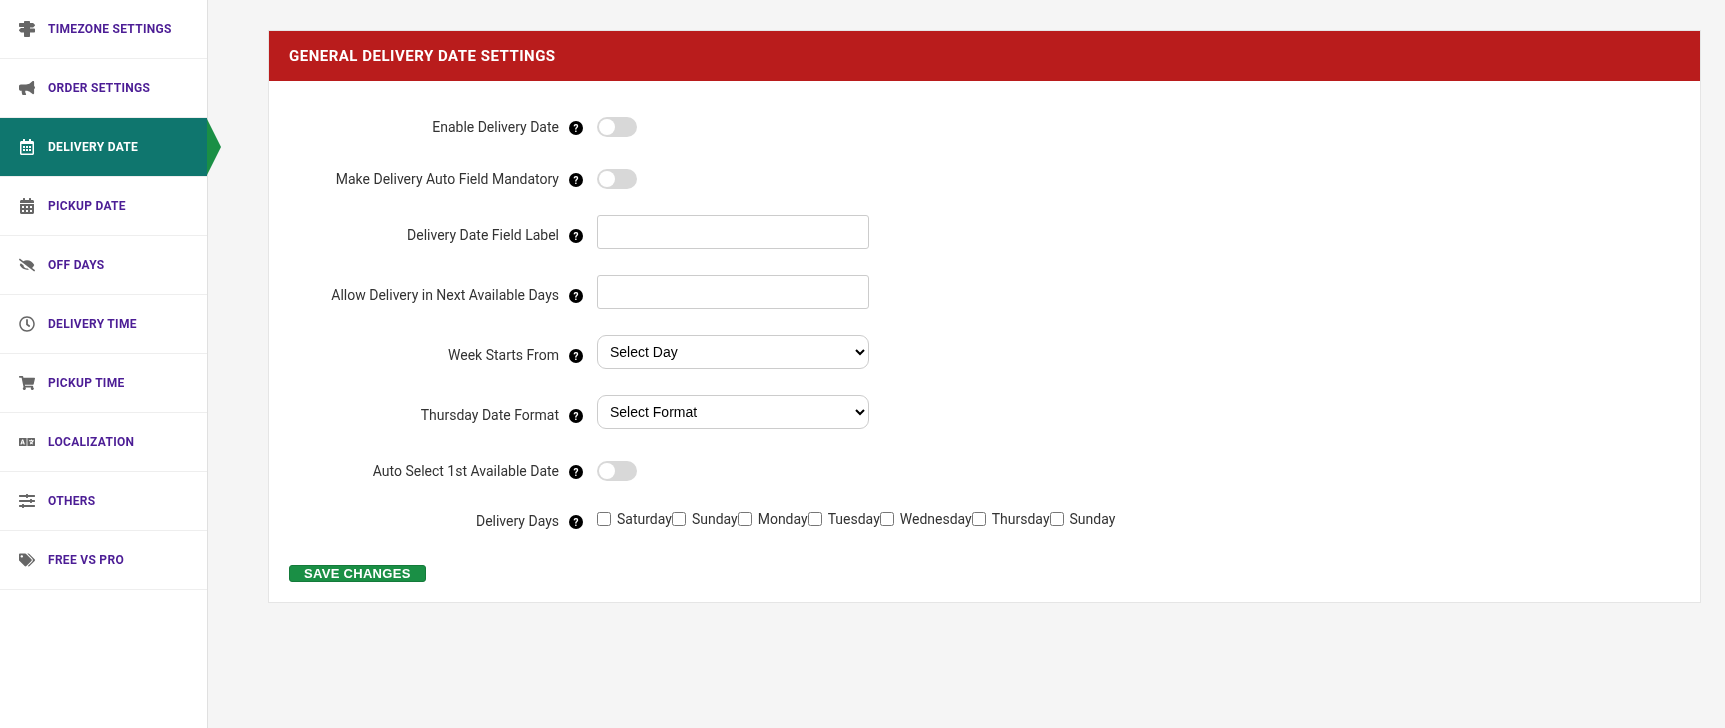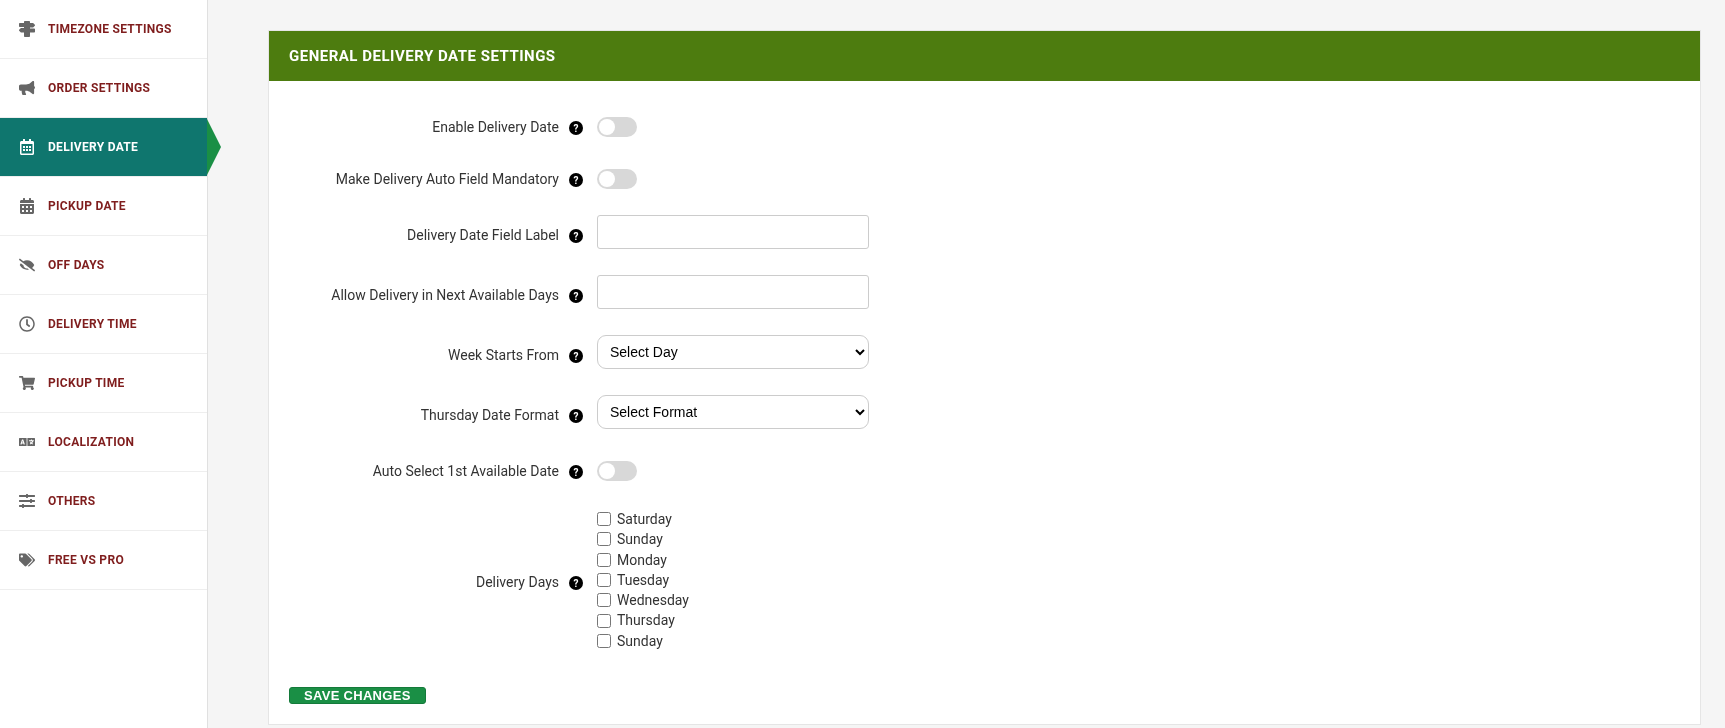--- a/index.html
+++ b/index.html
@@ -22,21 +22,21 @@
       border-right: 1px solid #e0e0e0;
     }
     .sidebar-item {
       display: flex;
       align-items: center;
       padding: 20px 18px;
       border-bottom: 1px solid #eee;
       cursor: pointer;
       font-weight: 700;
       font-size: 12px;
-      color: #7f1d1d;
+      color: #4c1d95;
       letter-spacing: 0.3px;
       position: relative;
     }
     .sidebar-item.active {
       background: #0f766e;
       color: #fff;
     }
     .sidebar-item.active::after {
       content: "";
       position: absolute;
@@ -66,21 +66,21 @@
     }
     .main {
       flex: 1;
       padding: 30px 24px 30px 60px;
     }
     .panel {
       background: #fff;
       border: 1px solid #e5e5e5;
     }
     .panel-header {
-      background: #4d7c0f;
+      background: #b91c1c;
       color: #fff;
       padding: 16px 20px;
       font-weight: 700;
       font-size: 15px;
       letter-spacing: 0.5px;
     }
     .panel-body {
       padding: 30px 20px 20px 20px;
     }
     .form-row {
@@ -145,21 +145,21 @@
       width: 272px;
       height: 34px;
       border: 1px solid #ccc;
       border-radius: 9px;
       padding: 0 8px;
       font-size: 14px;
       background: #fff;
     }
     .checkbox-group {
       display: flex;
-      flex-direction: column;
+      flex-direction: row;
       gap: 0px;
       margin-top: 2px;
     }
     .checkbox-item {
       display: flex;
       align-items: center;
       font-size: 14px;
       color: #333;
       line-height: 1.45;
     }

